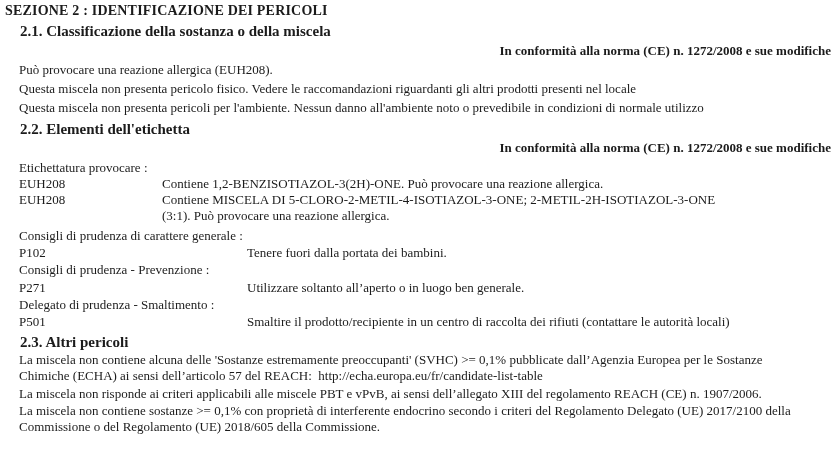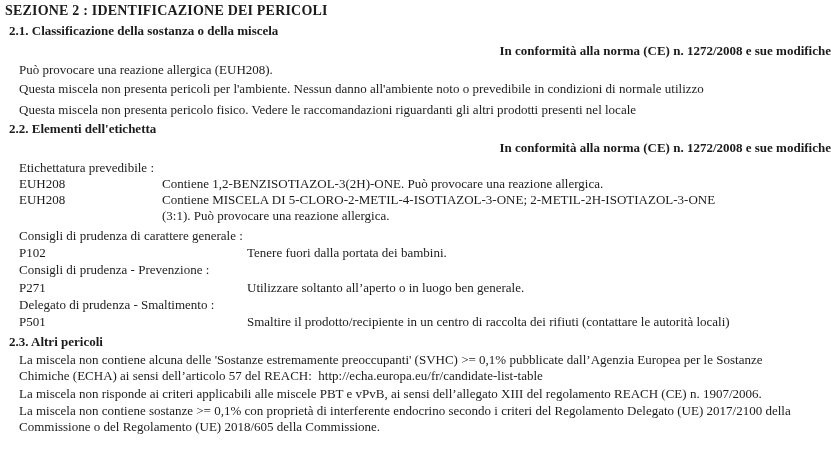--- a/index.html
+++ b/index.html
@@ -9,21 +9,21 @@
     font-family:"Liberation Serif", serif;
     color:#1b1b1b;
     overflow:hidden;
   }
   .page { position:relative; width:831px; height:471px; padding-top:3px; background:#ffffff;border-radius:17px; }
 
   .sec-title {
     font-size:14px; font-weight:bold; line-height:16px;
     margin-left:5px; letter-spacing:0.2px;
   }
-  .h2 { font-size:13px; font-weight:bold; line-height:16px; margin-left:9px; }
+  .h2 { font-size:15px; font-weight:bold; line-height:16px; margin-left:20px; }
   .h3 { font-size:13px; font-weight:bold; line-height:16px; margin-left:13px;text-align:right; }
 
   .body-line {
     font-size:13px; line-height:16px; margin-left:19px;
     max-width:792px; white-space:pre-wrap;font-family:Liberation Serif, serif;
   }
 
   .code-row { display:flex; align-items:flex-start; margin-left:19px; font-size:13px; line-height:16px; }
   .code-row .code { flex:0 0 auto; }
   .euh-row .code { width:143px; }
@@ -41,26 +41,26 @@
 </head>
 <body>
 
 <div class="page">
 
   <div class="sec-title mb4">SEZIONE 2 : IDENTIFICAZIONE DEI PERICOLI</div>
 
   <div class="h2 mb4">2.1. Classificazione della sostanza o della miscela</div>
   <div class="h3 mb3">In conformità alla norma (CE) n. 1272/2008 e sue modifiche</div>
   <div class="body-line mb3">Può provocare una reazione allergica (EUH208).</div>
+  <div class="body-line mb3">Questa miscela non presenta pericolo fisico. Vedere le raccomandazioni riguardanti gli altri prodotti presenti nel locale</div>
   <div class="body-line mb5">Questa miscela non presenta pericoli per l'ambiente. Nessun danno all'ambiente noto o prevedibile in condizioni di normale utilizzo</div>
-  <div class="body-line mb3">Questa miscela non presenta pericolo fisico. Vedere le raccomandazioni riguardanti gli altri prodotti presenti nel locale</div>
 
   <div class="h2 mb3">2.2. Elementi dell'etichetta</div>
   <div class="h3 mb4">In conformità alla norma (CE) n. 1272/2008 e sue modifiche</div>
-  <div class="body-line mb0">Etichettatura prevedibile :</div>
+  <div class="body-line mb0">Etichettatura provocare :</div>
 
   <div class="code-row euh-row mb0">
     <span class="code">EUH208</span>
     <span class="text">Contiene 1,2-BENZISOTIAZOL-3(2H)-ONE. Può provocare una reazione allergica.</span>
   </div>
   <div class="code-row euh-row mb4">
     <span class="code">EUH208</span>
     <span class="text">Contiene MISCELA DI 5-CLORO-2-METIL-4-ISOTIAZOL-3-ONE; 2-METIL-2H-ISOTIAZOL-3-ONE (3:1). Può provocare una reazione allergica.</span>
   </div>
 

